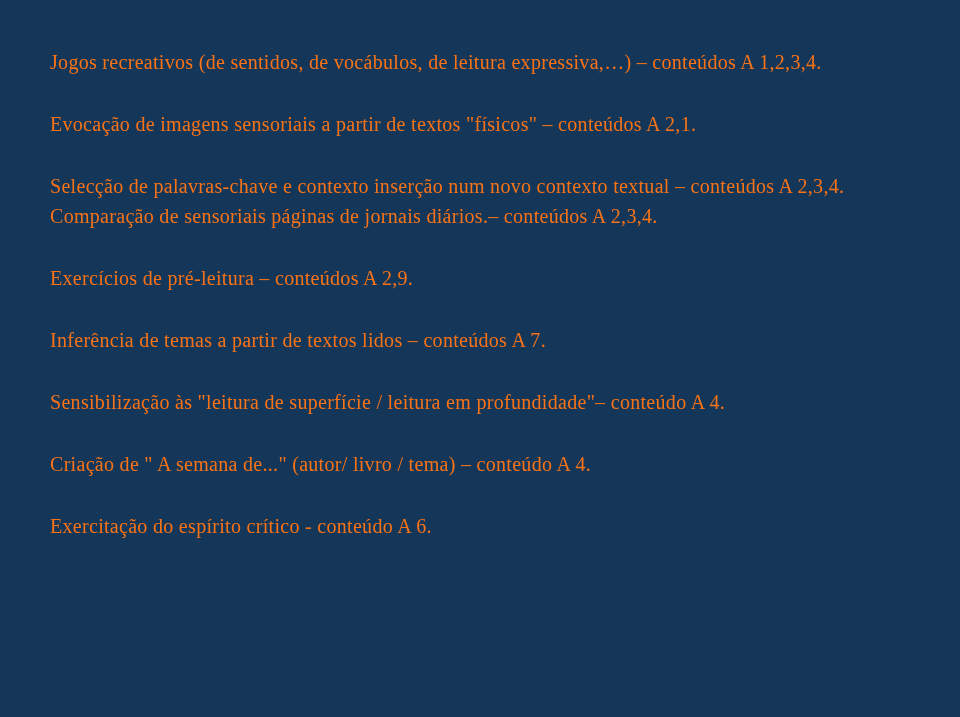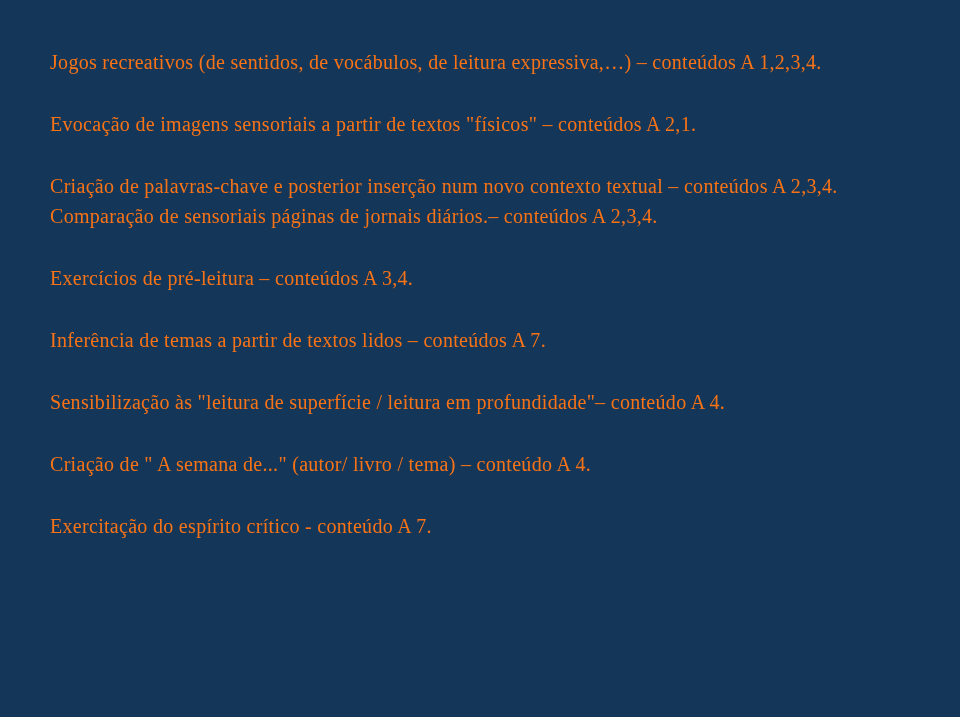--- a/index.html
+++ b/index.html
@@ -31,19 +31,19 @@
     }
     .line:last-child {
       margin-bottom: 0;
     }
   </style>
 </head>
 <body>
 
 <p class="line">Jogos recreativos (de sentidos, de vocábulos, de leitura expressiva,…) – conteúdos A 1,2,3,4.</p>
 <p class="line">Evocação de imagens sensoriais a partir de textos "físicos" – conteúdos A 2,1.</p>
-<p class="line tight">Criação de palavras-chave e posterior inserção num novo contexto textual – conteúdos A 2,3,4.</p>
+<p class="line tight">Selecção de palavras-chave e contexto inserção num novo contexto textual – conteúdos A 2,3,4.</p>
 <p class="line after-pair">Comparação de sensoriais páginas de jornais diários.– conteúdos A 2,3,4.</p>
-<p class="line">Exercícios de pré-leitura – conteúdos A 3,4.</p>
+<p class="line">Exercícios de pré-leitura – conteúdos A 2,9.</p>
 <p class="line">Inferência de temas a partir de textos lidos – conteúdos A 7.</p>
 <p class="line">Sensibilização às "leitura de superfície / leitura em profundidade"– conteúdo A 4.</p>
 <p class="line">Criação de " A semana de..." (autor/ livro / tema) – conteúdo A 4.</p>
-<p class="line">Exercitação do espírito crítico - conteúdo A 7.</p>
+<p class="line">Exercitação do espírito crítico - conteúdo A 6.</p>
 
 </body></html>

